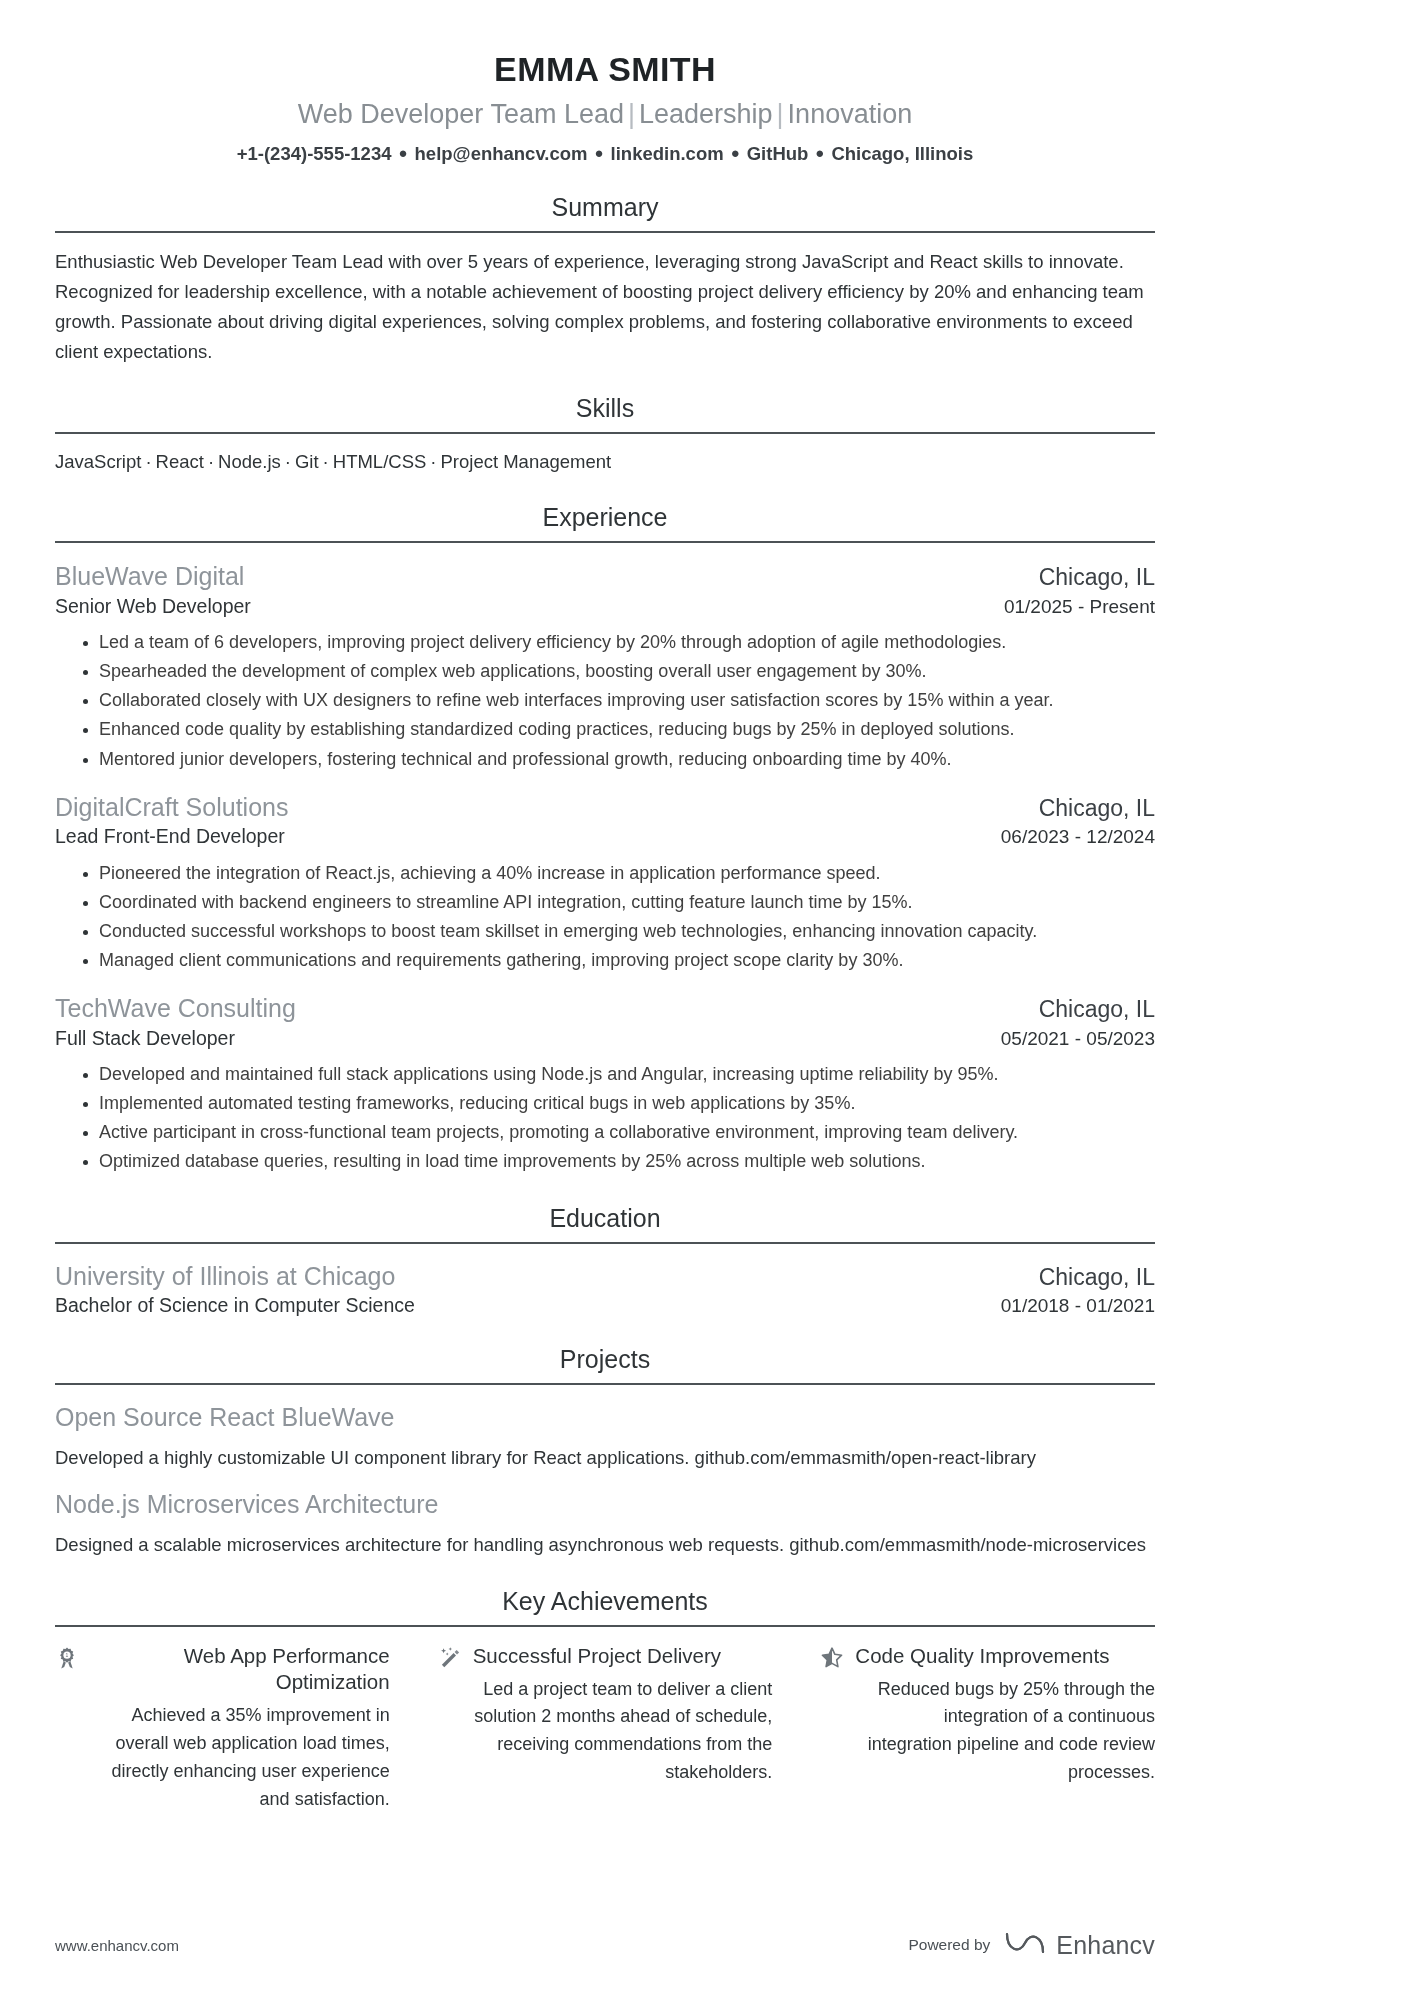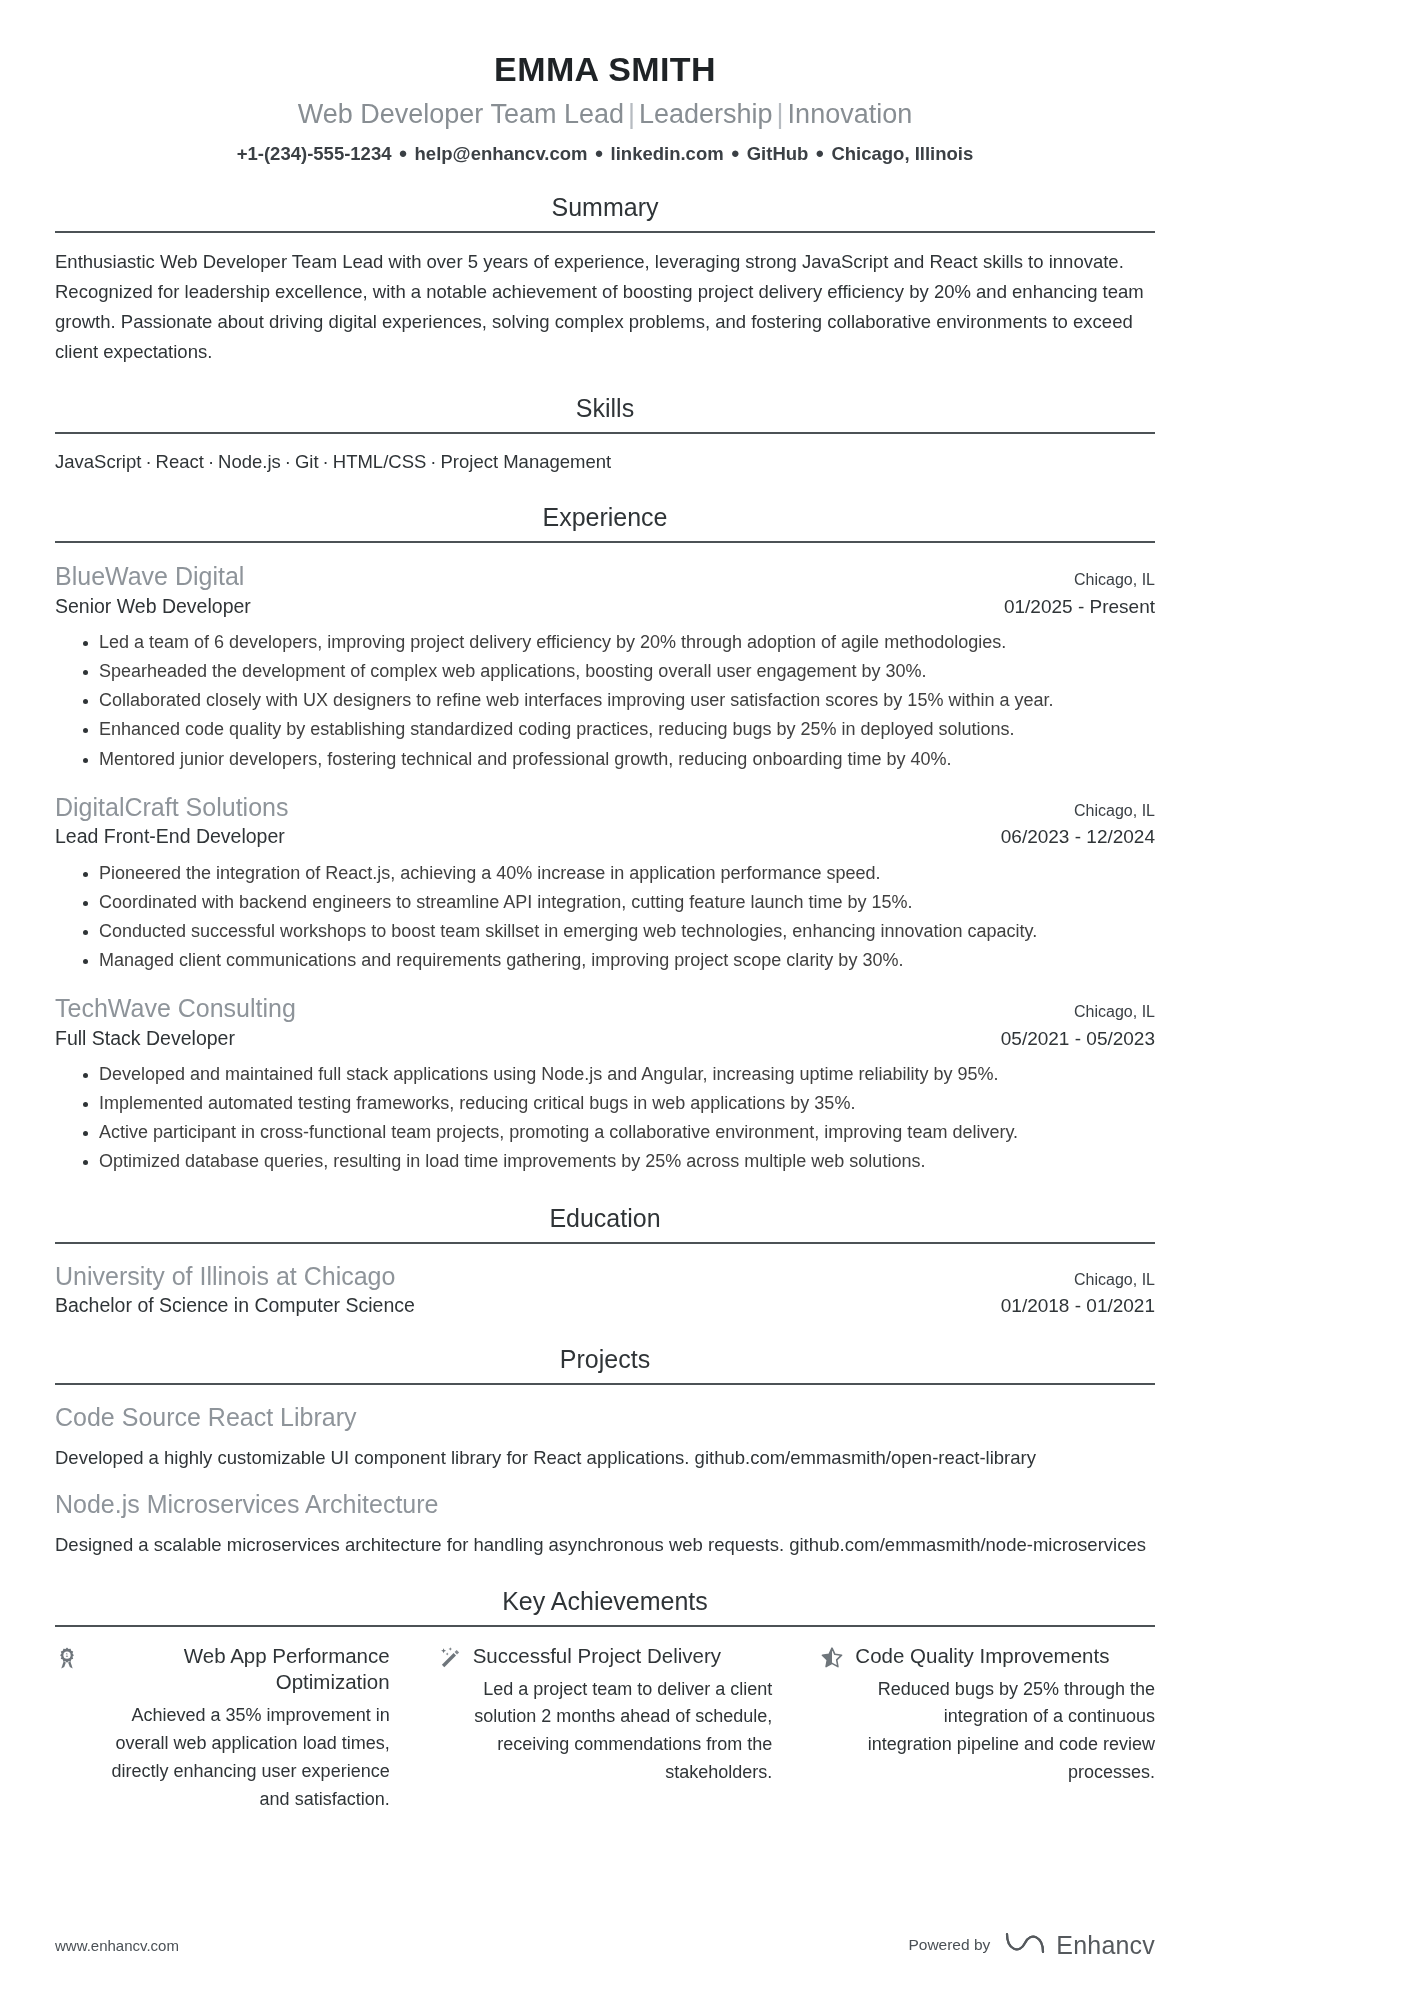--- a/index.html
+++ b/index.html
@@ -100,21 +100,21 @@
     justify-content: space-between;
     align-items: baseline;
   }
   .org {
     font-size: 25px;
     color: #8e949a;
     font-weight: 400;
     line-height: 1.3;
   }
   .loc {
-    font-size: 16px;
+    font-size: 23px;
     color: #3b4045;
     white-space: nowrap;
   }
   .role {
     font-size: 19.5px;
     color: #2f3437;
     line-height: 1.35;
   }
   .dates {
     font-size: 19px;
@@ -325,21 +325,21 @@
           </div>
         </div>
       </div>
   </div>
 
   <div class="section">
     <div class="section-title">Projects</div>
     <div class="rule"></div>
     <div id="projects-list">
         <div class="project">
-          <div class="project-title">Code Source React Library</div>
+          <div class="project-title">Open Source React BlueWave</div>
           <div class="project-desc">Developed a highly customizable UI component library for React applications. github.com/emmasmith/open-react-library</div>
         </div>
         <div class="project">
           <div class="project-title">Node.js Microservices Architecture</div>
           <div class="project-desc">Designed a scalable microservices architecture for handling asynchronous web requests. github.com/emmasmith/node-microservices</div>
         </div>
       </div>
   </div>
 
   <div class="section">

